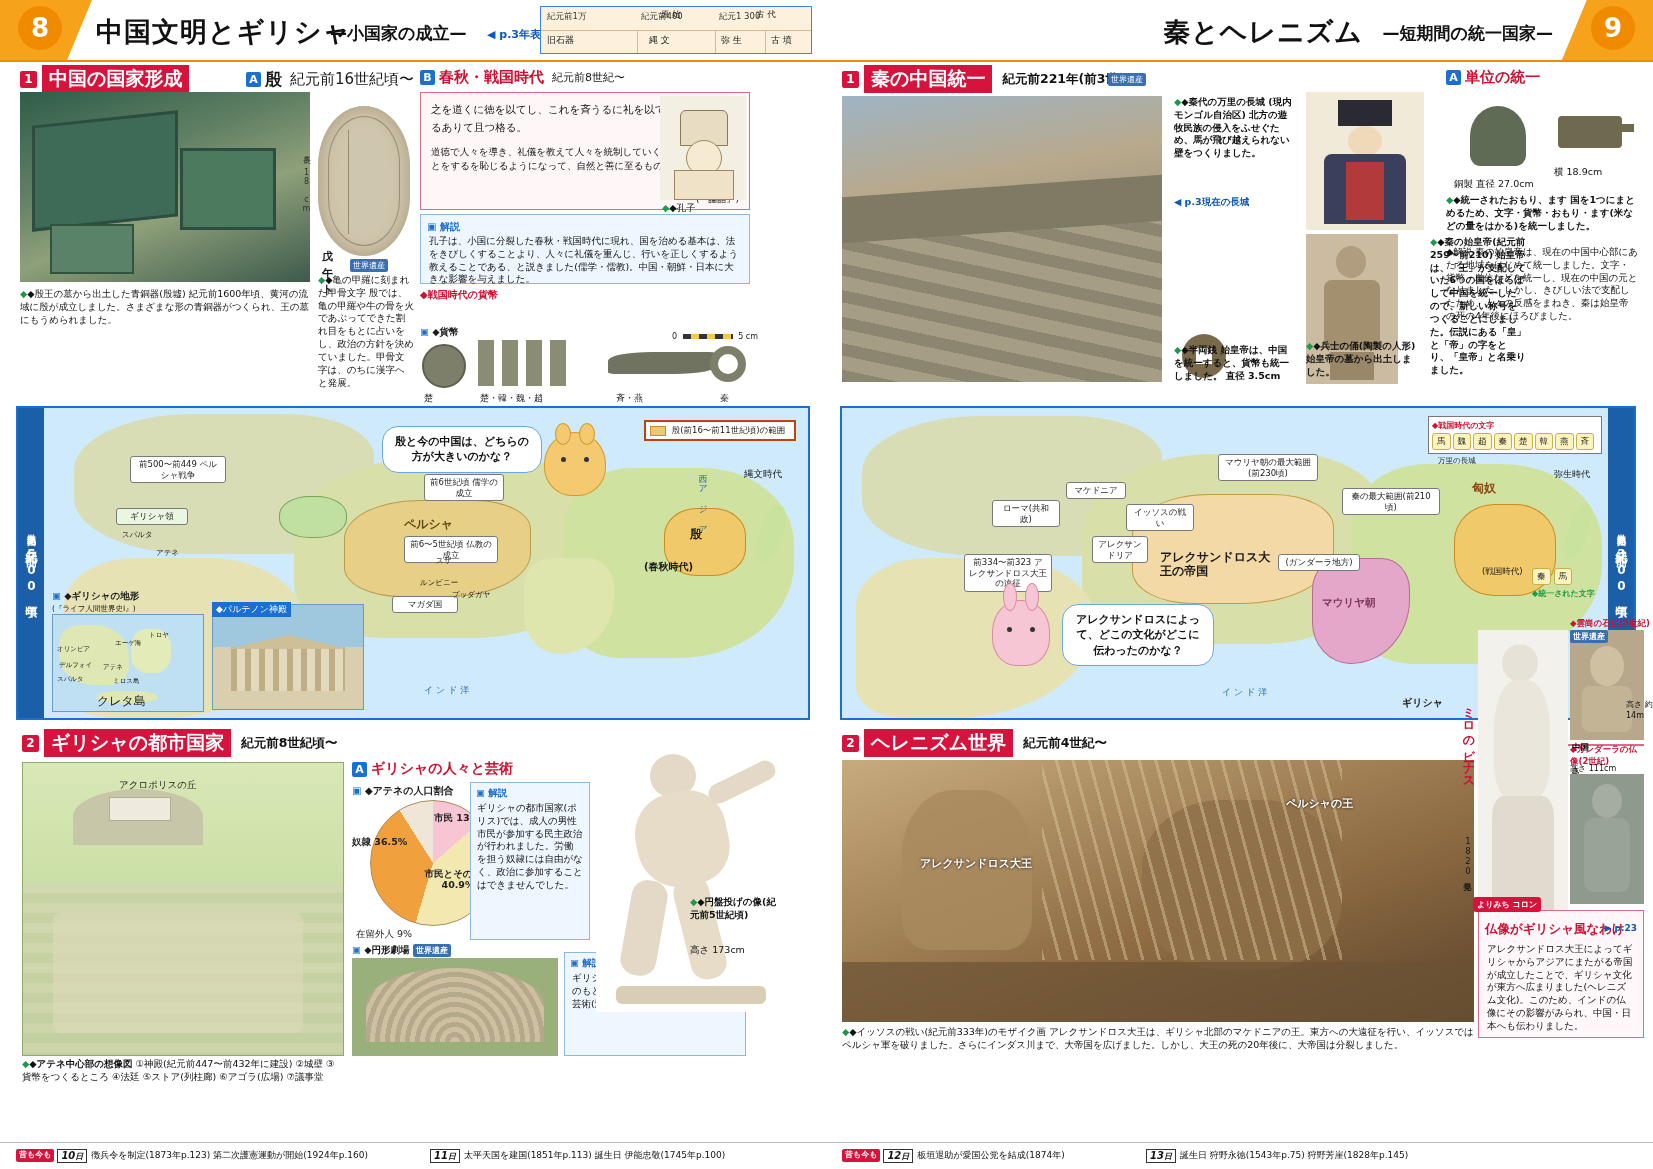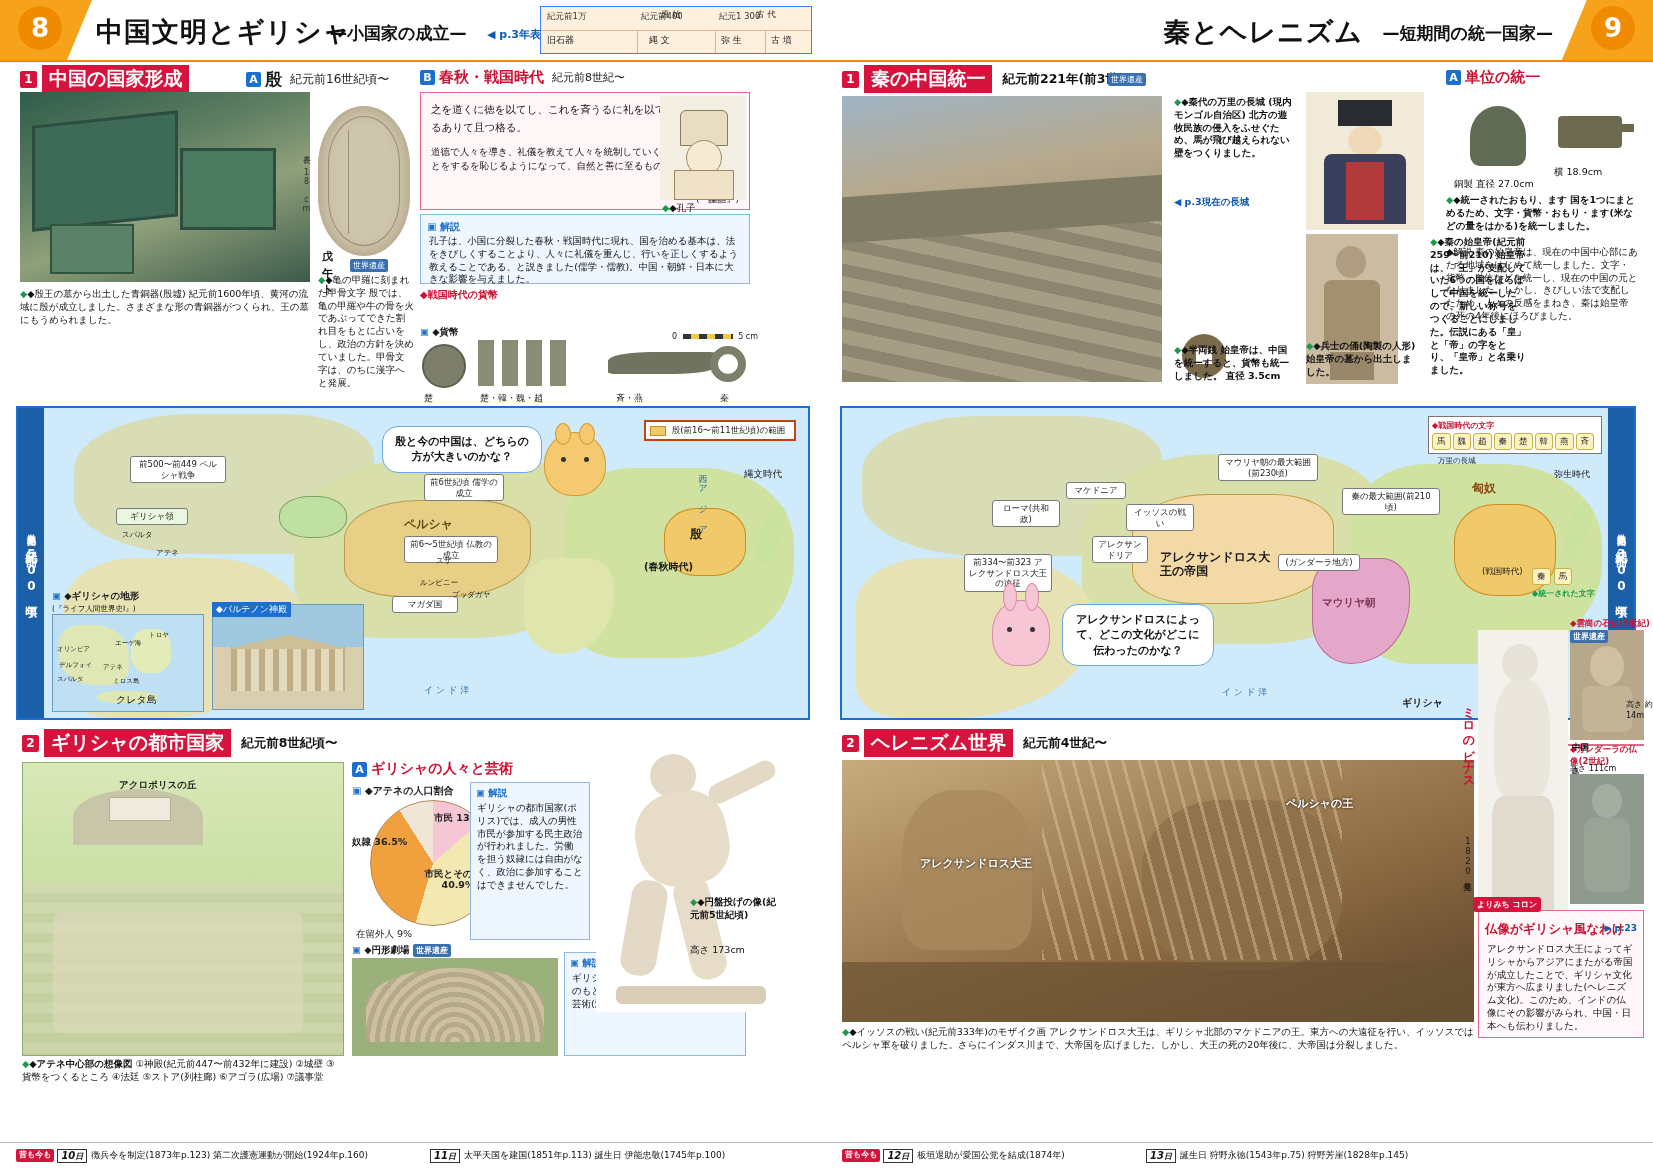--- a/index.html
+++ b/index.html
@@ -146,21 +146,21 @@
     <div class="hdr-rule"></div>
   </div>
 
   <div class="sec-title" style="left:20px;top:66px;">
     <span class="sec-num">1</span>
     <span class="tx" style="background:#d6133c;color:#fff;padding:1px 7px;">中国の国家形成</span>
   </div>
   <div style="position:absolute;left:246px;top:68px;display:flex;align-items:center;">
     <span class="alpha">A</span>
     <span style="font-size:17px;font-weight:bold;">殷</span>
-    <span style="font-size:12px;margin-left:8px;">紀元前16世紀頃〜</span>
+    <span style="font-size:15px;margin-left:8px;">紀元前16世紀頃〜</span>
   </div>
   <div style="position:absolute;left:420px;top:68px;display:flex;align-items:center;">
     <span class="alpha">B</span>
     <span style="font-size:15px;font-weight:bold;color:#cc1133;">春秋・戦国時代</span>
     <span style="font-size:11px;margin-left:8px;">紀元前8世紀〜</span>
   </div>
 
   <div class="photo" style="left:20px;top:92px;width:290px;height:190px;
       background:linear-gradient(160deg,#2f5d4a,#5f7f63 35%,#8fa07a 60%,#3d5a4c);">
     <div style="position:absolute;left:12px;top:26px;width:140px;height:100px;background:#3e6b58;border:3px solid #2c4d3f;transform:skewY(-6deg);"></div>
@@ -302,21 +302,21 @@
         <div style="position:absolute;left:6px;top:10px;width:70px;height:60px;background:#dfe8b4;border-radius:30% 50% 30% 50%;"></div>
         <div style="position:absolute;left:78px;top:14px;width:40px;height:44px;background:#e3ecb8;border-radius:40%;"></div>
         <div style="position:absolute;left:44px;top:76px;width:60px;height:12px;background:#dfe8b4;border-radius:40%;"></div>
         <span style="position:absolute;left:4px;top:30px;font-size:6.5px;">オリンピア</span>
         <span style="position:absolute;left:6px;top:46px;font-size:6.5px;">デルフォイ</span>
         <span style="position:absolute;left:4px;top:60px;font-size:6.5px;">スパルタ</span>
         <span style="position:absolute;left:62px;top:24px;font-size:6.5px;">エーゲ海</span>
         <span style="position:absolute;left:50px;top:48px;font-size:6.5px;">アテネ</span>
         <span style="position:absolute;left:60px;top:62px;font-size:6.5px;">ミロス島</span>
         <span style="position:absolute;left:96px;top:16px;font-size:6.5px;">トロヤ</span>
-        <span style="position:absolute;left:63px;top:78px;font-size:10px;">クレタ島</span>
+        <span style="position:absolute;left:44px;top:78px;font-size:12px;">クレタ島</span>
       </div>
 
       <div style="position:absolute;left:168px;top:196px;width:150px;height:104px;background:#9fc7dd;border:1px solid #6a9cc0;overflow:hidden;">
         <div style="position:absolute;left:0;bottom:0;width:100%;height:62px;background:#d9cfae;"></div>
         <div style="position:absolute;left:18px;bottom:18px;width:114px;height:44px;background:#cfc29b;"></div>
         <div style="position:absolute;left:18px;bottom:18px;width:114px;height:44px;background:repeating-linear-gradient(90deg,#bfae85 0 6px,#e3d9bd 6px 14px);"></div>
         <div style="position:absolute;left:14px;bottom:60px;width:122px;height:14px;background:#cdbf96;clip-path:polygon(0 100%,50% 0,100% 100%);"></div>
       </div>
       <div style="position:absolute;left:168px;top:194px;font-size:9px;color:#fff;background:#1a6fd0;padding:1px 4px;">◆パルテノン神殿</div>
     </div>
@@ -326,21 +326,21 @@
     <span class="sec-num">2</span>
     <span class="tx" style="background:#d6133c;color:#fff;padding:1px 7px;">ギリシャの都市国家</span>
     <span class="sub">紀元前8世紀頃〜</span>
   </div>
 
   <div class="photo" style="left:22px;top:762px;width:320px;height:292px;background:linear-gradient(#d9e8b7,#cbe0a6 40%,#bfd79a);border:1px solid #8faa6d;">
     <div style="position:absolute;left:50px;top:26px;width:130px;height:56px;background:#c8c6a8;border-radius:50% 50% 0 0;"></div>
     <div style="position:absolute;left:86px;top:34px;width:60px;height:22px;background:#efeade;border:1px solid #b6ad90;"></div>
     <div style="position:absolute;left:0;top:120px;width:100%;height:172px;background:repeating-linear-gradient(180deg,#d6d4b6 0 10px,#c6c9a4 10px 20px);opacity:.55;"></div>
     <div style="position:absolute;left:30px;top:150px;width:250px;height:120px;background:#dcd8b8;opacity:.7;border-radius:8px;"></div>
-    <div style="position:absolute;left:96px;top:16px;font-size:9.5px;font-weight:bold;color:#222;">アクロポリスの丘</div>
+    <div style="position:absolute;left:96px;top:16px;font-size:9.5px;font-weight:normal;color:#222;">アクロポリスの丘</div>
   </div>
   <div class="cap" style="position:absolute;left:22px;top:1058px;width:322px;">
     <span class="green-arrow">◆</span><b>◆アテネ中心部の想像図</b>
     <span>①神殿(紀元前447〜前432年に建設)</span>
     <span>②城壁</span>
     <span>③貨幣をつくるところ</span>
     <span>④法廷</span>
     <span>⑤ストア(列柱廊)</span>
     <span>⑥アゴラ(広場)</span>
     <span>⑦議事堂</span>

